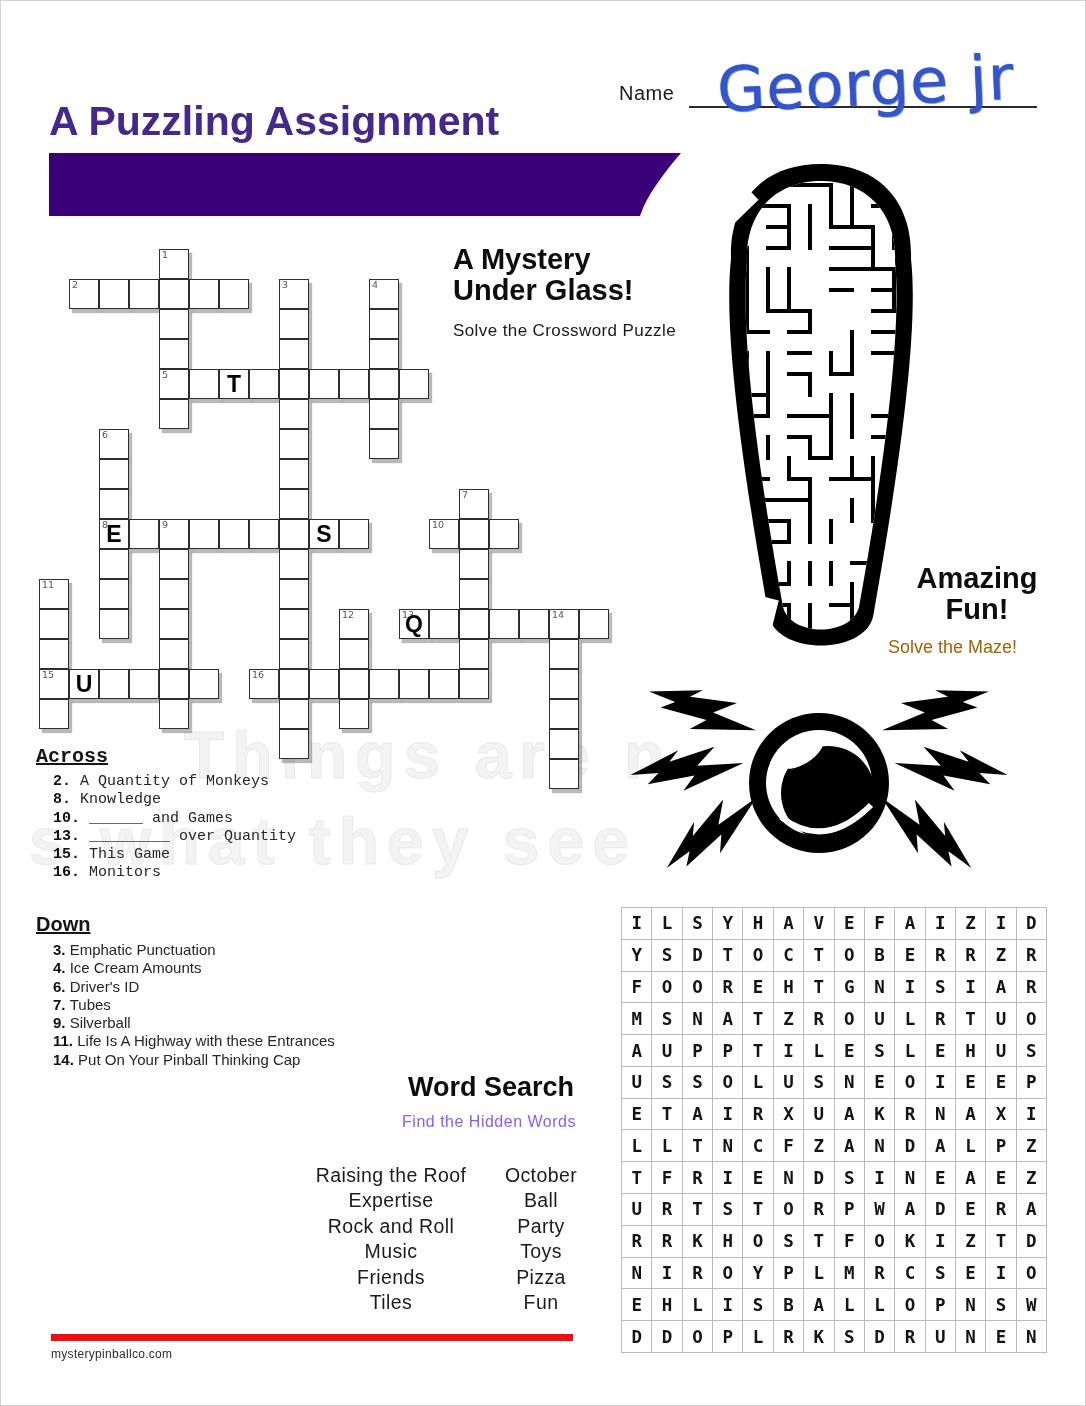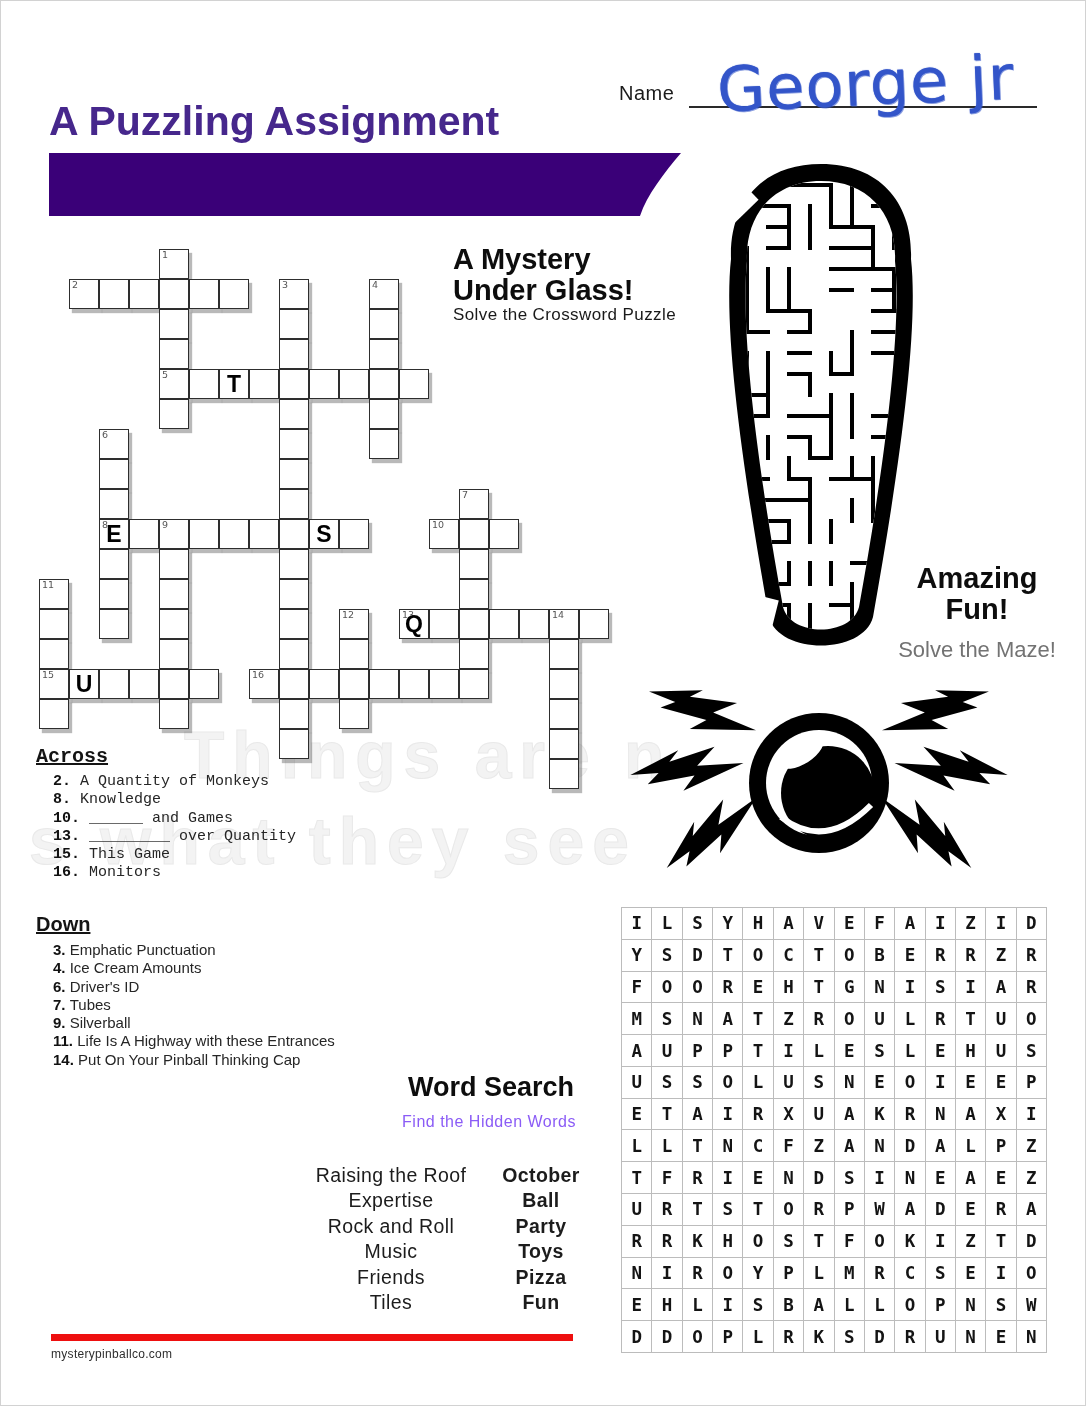--- a/index.html
+++ b/index.html
@@ -17,46 +17,46 @@
           text-shadow:1px 1px 0 rgba(51,85,201,.55),0 0 1px rgba(51,85,201,.8);}
   #banner{left:48px;top:152px;}
 
   
   .wm{font-weight:800;color:#f3f3f3;-webkit-text-stroke:1px #e9e9e9;letter-spacing:8px;
       font-size:66px;white-space:nowrap;}
   #wm1{left:183px;top:716px;} #wm2{left:28px;top:802px;}
 
   
   #xw-head{left:452px;top:243px;font-size:29px;line-height:31px;font-weight:800;color:#0d0d0d;}
-  #xw-sub{left:452px;top:304px;font-size:17px;letter-spacing:.4px;color:#1a1a1a;}
+  #xw-sub{left:452px;top:320px;font-size:17px;letter-spacing:.4px;color:#1a1a1a;}
 
   
   .ccell{position:absolute;width:30px;height:30px;background:#fff;border:1.5px solid #2e2e2e;
          box-sizing:border-box;box-shadow:3px 4px 1px rgba(100,100,100,.45);}
   .cnum{position:absolute;top:-1px;left:2px;font-size:9.5px;color:#555;
         font-family:"DejaVu Sans",sans-serif;}
   .clet{position:absolute;left:0;top:0;right:0;bottom:0;display:flex;align-items:center;
         justify-content:center;font-weight:bold;font-size:23px;color:#000;}
 
   
   .clue-block{width:420px;}
   .clue-head{font-size:20px;font-weight:800;text-decoration:underline;color:#141414;margin-bottom:5px;}
   .clue{font-size:15px;line-height:18.3px;color:#262626;padding-left:17px;white-space:nowrap;}
   .clue b{color:#111;}
 
   
   #amazing{left:897px;top:562px;width:158px;text-align:center;font-size:29px;line-height:31px;
            font-weight:800;color:#0d0d0d;}
-  #maze-sub{left:887px;top:636px;width:178px;text-align:center;font-size:22px;color:#737373;}
+  #maze-sub{left:887px;top:636px;width:178px;font-size:18px;color:#a16207;}
 
   
   #ws-head{left:400px;top:1071px;width:180px;text-align:center;font-size:27px;font-weight:800;color:#0d0d0d;}
   #ws-sub{left:368px;top:1112px;width:240px;text-align:center;font-size:16px;letter-spacing:.5px;color:#8b5cf6;}
   .wordcol{text-align:center;font-size:19.5px;line-height:25.4px;color:#1c1c1c;letter-spacing:.4px;}
-  #ws-left{left:300px;top:1162px;width:180px;} #ws-right{left:462px;top:1162px;width:156px;font-weight:bold;}
+  #ws-left{left:300px;top:1162px;width:180px;} #ws-right{left:462px;top:1162px;width:156px;}
   #ws-grid{left:620px;top:906px;display:grid;grid-template-columns:repeat(14,30.36px);
            grid-auto-rows:31.79px;border-left:1px solid #bcbcbc;border-top:1px solid #bcbcbc;}
   .wscell{border-right:1px solid #bcbcbc;border-bottom:1px solid #bcbcbc;background:#fff;
           display:flex;align-items:center;justify-content:center;
           font-family:"DejaVu Sans Mono",monospace;font-weight:bold;font-size:17.5px;color:#141414;}
 
   
   #red-bar{left:50px;top:1333px;width:522px;height:7px;background:#EE0F0F;}
   #footer-url{left:50px;top:1346px;font-size:12px;color:#2e2e2e;letter-spacing:.3px;}
 </style>

